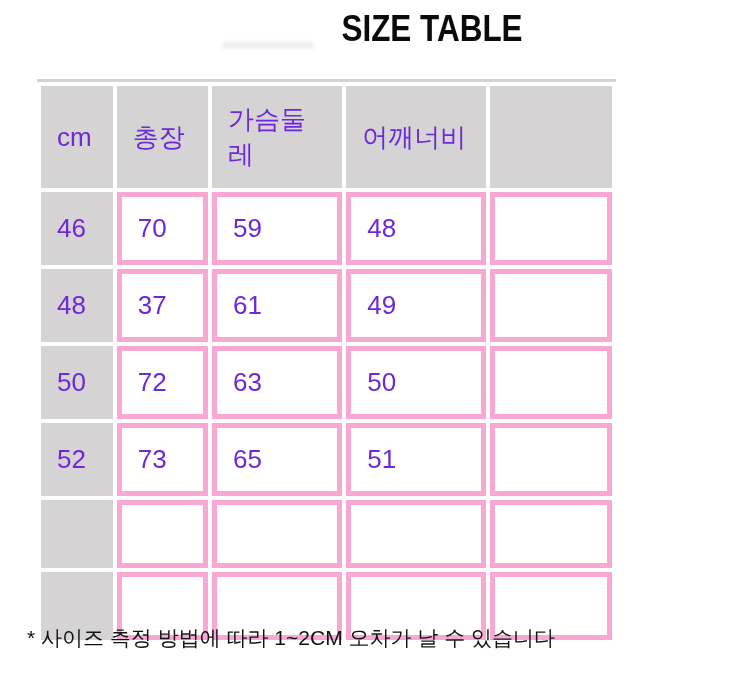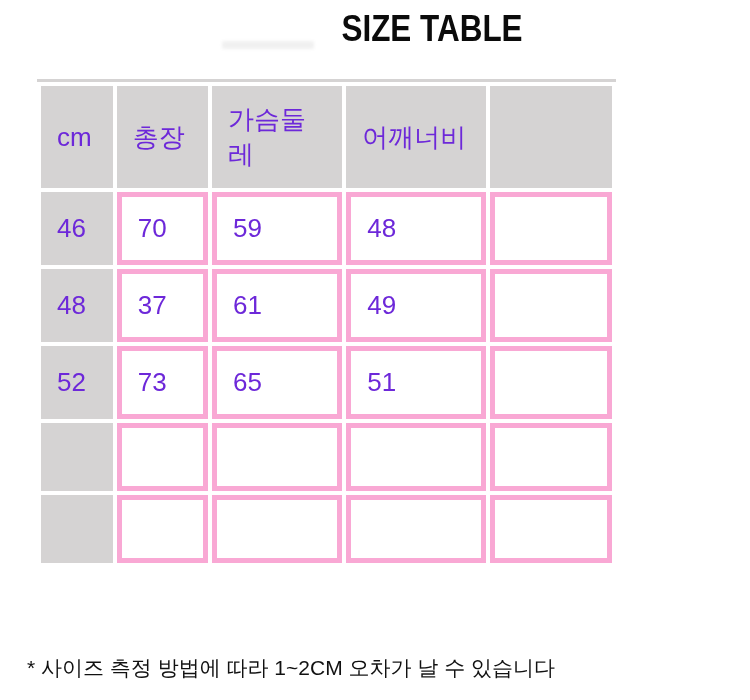--- a/index.html
+++ b/index.html
@@ -63,21 +63,21 @@
   .cell-white { background: #ffffff; border: 5px solid #f9a8d4; }
 
   .footnote {
     position: absolute;
     left: 27px;
     font-size: 21px;
     color: #111111;
     white-space: nowrap;
   }
   .footnote.f1 { top: 612px; }
-  .footnote.f2 { top: 654px; }
+  .footnote.f2 { top: 624px; }
 </style>
 </head>
 <body>
 
 <div class="page">
 
   <div class="title">SIZE TABLE</div>
 
   <div class="watermark"></div>
 
@@ -105,20 +105,27 @@
       <td class="cell-white"></td>
     </tr>
     <tr class="data-row">
       <td class="cell-gray">48</td>
       <td class="cell-white">37</td>
       <td class="cell-white">61</td>
       <td class="cell-white">49</td>
       <td class="cell-white"></td>
     </tr>
     <tr class="data-row">
+      <td class="cell-gray">50</td>
+      <td class="cell-white">72</td>
+      <td class="cell-white">63</td>
+      <td class="cell-white">50</td>
+      <td class="cell-white"></td>
+    </tr>
+    <tr class="data-row">
       <td class="cell-gray">52</td>
       <td class="cell-white">73</td>
       <td class="cell-white">65</td>
       <td class="cell-white">51</td>
       <td class="cell-white"></td>
     </tr>
     <tr class="data-row">
       <td class="cell-gray"></td>
       <td class="cell-white"></td>
       <td class="cell-white"></td>

